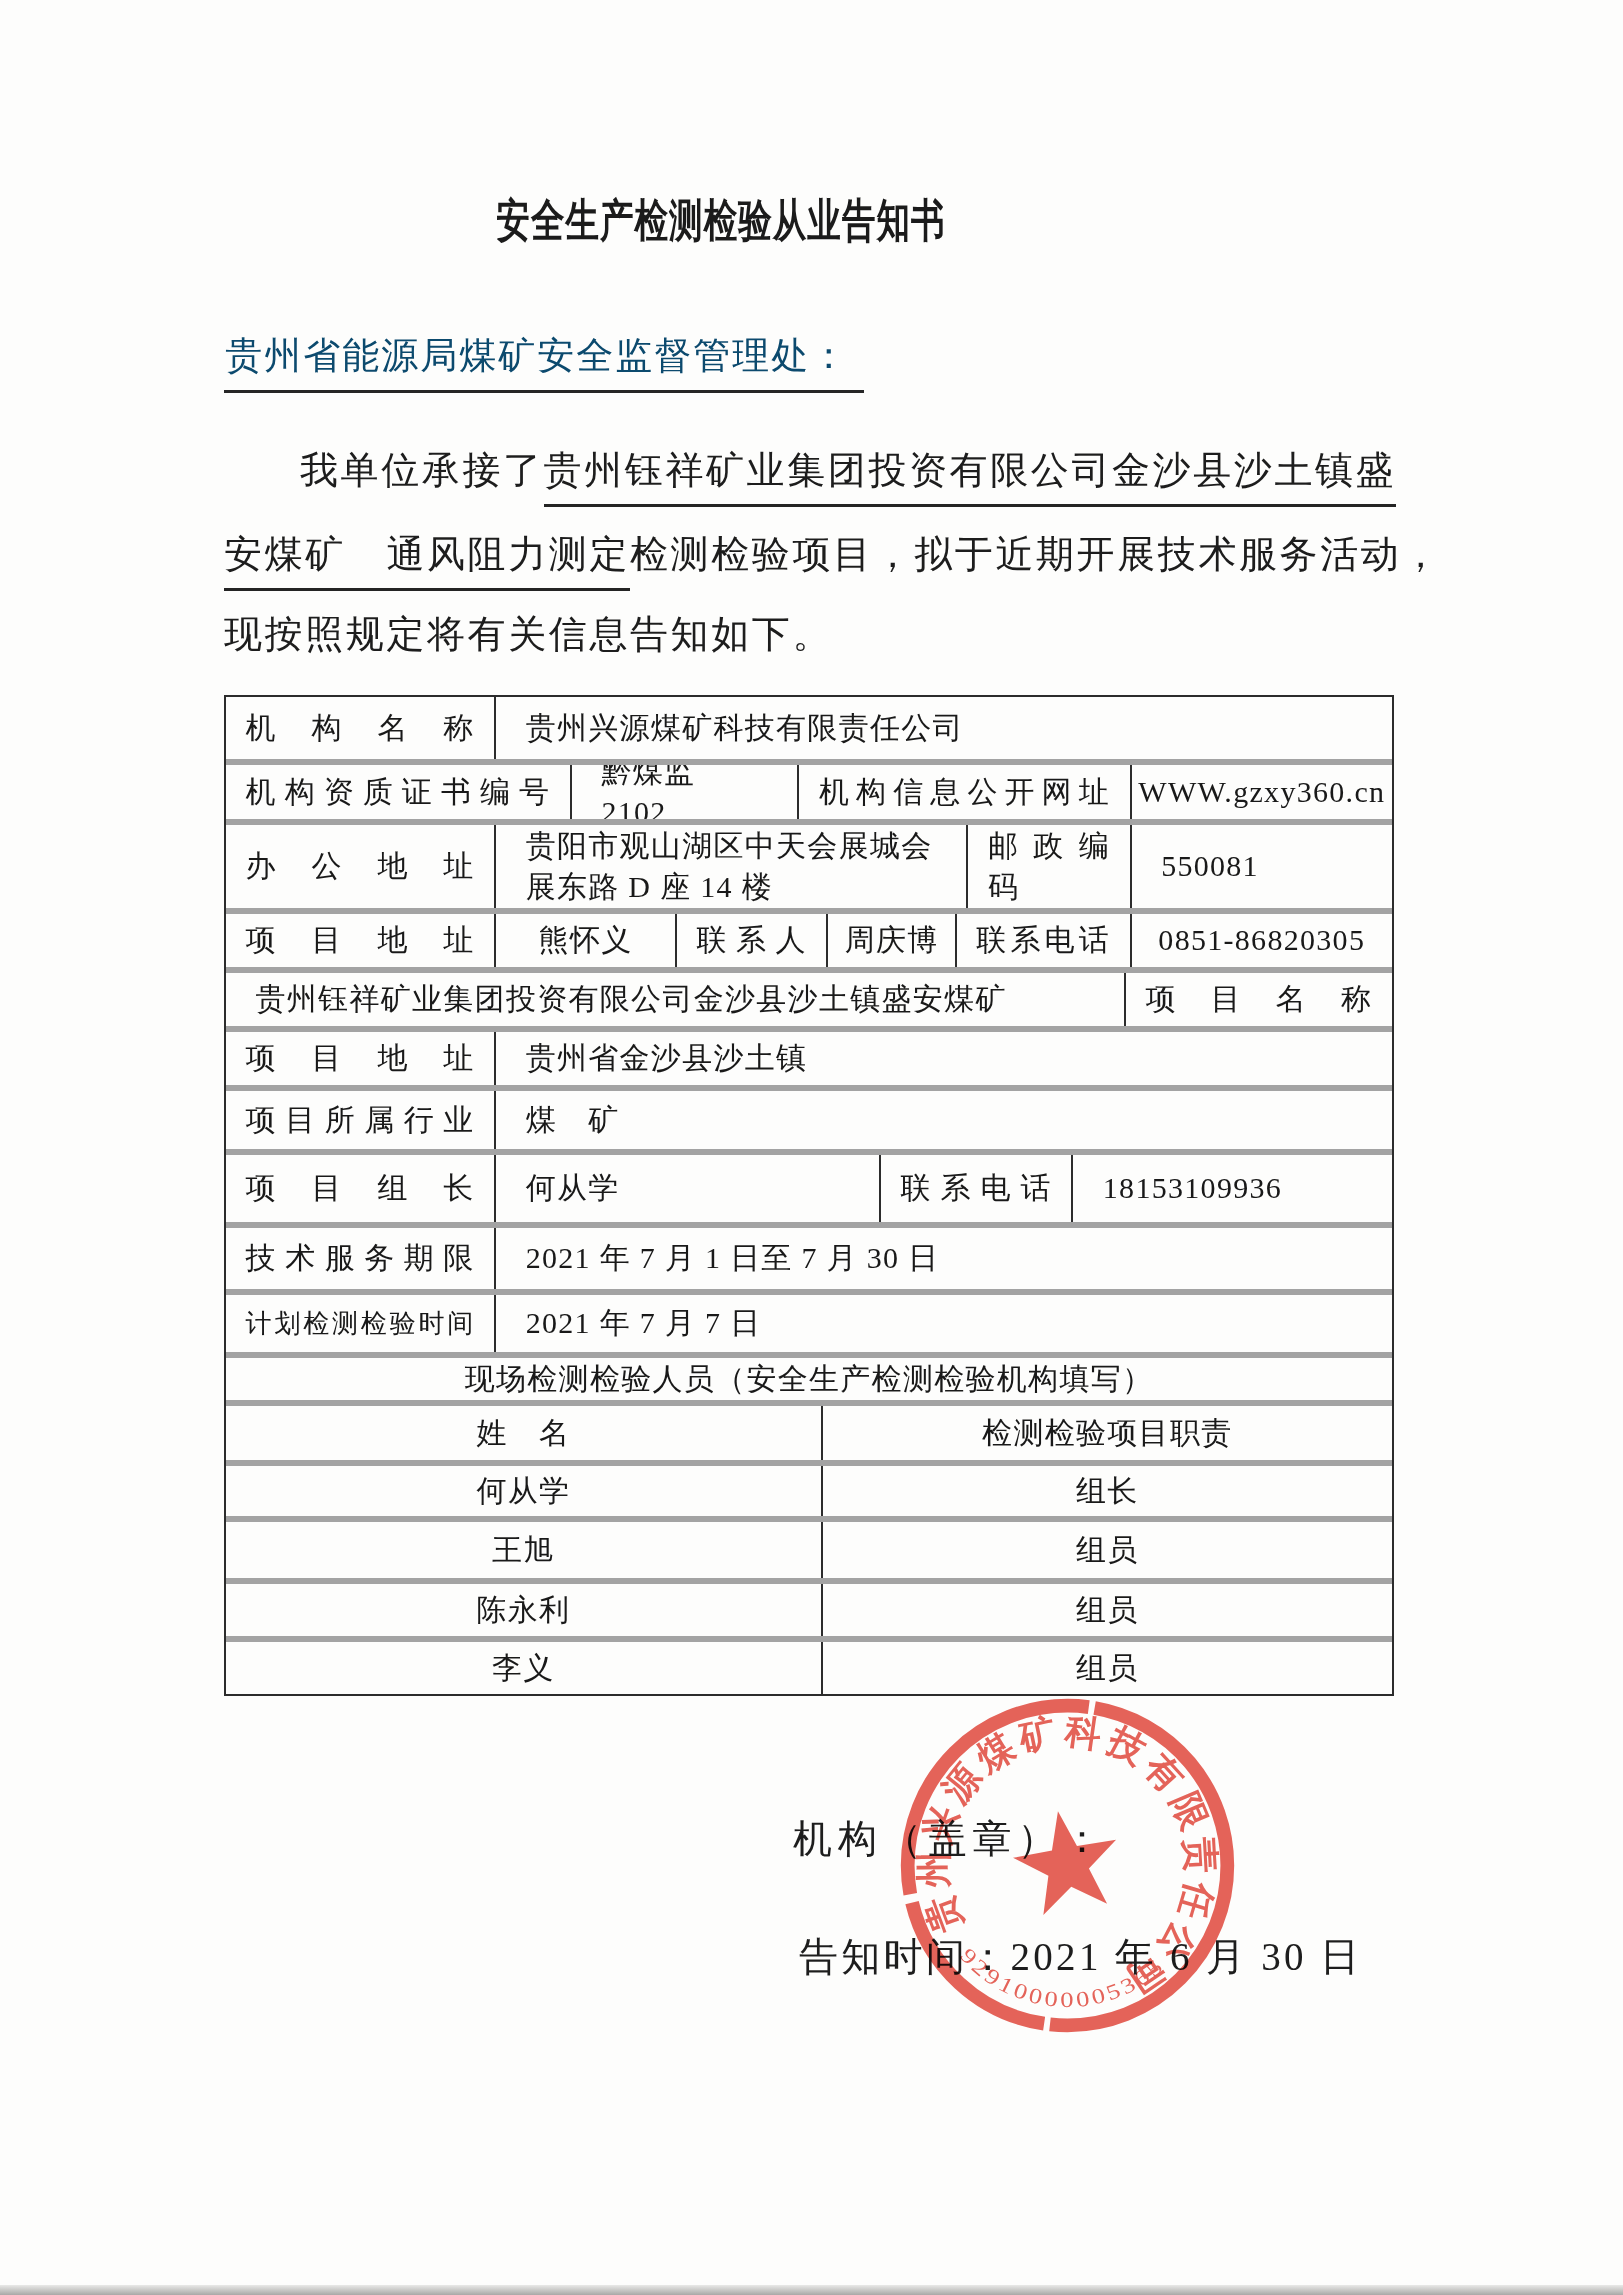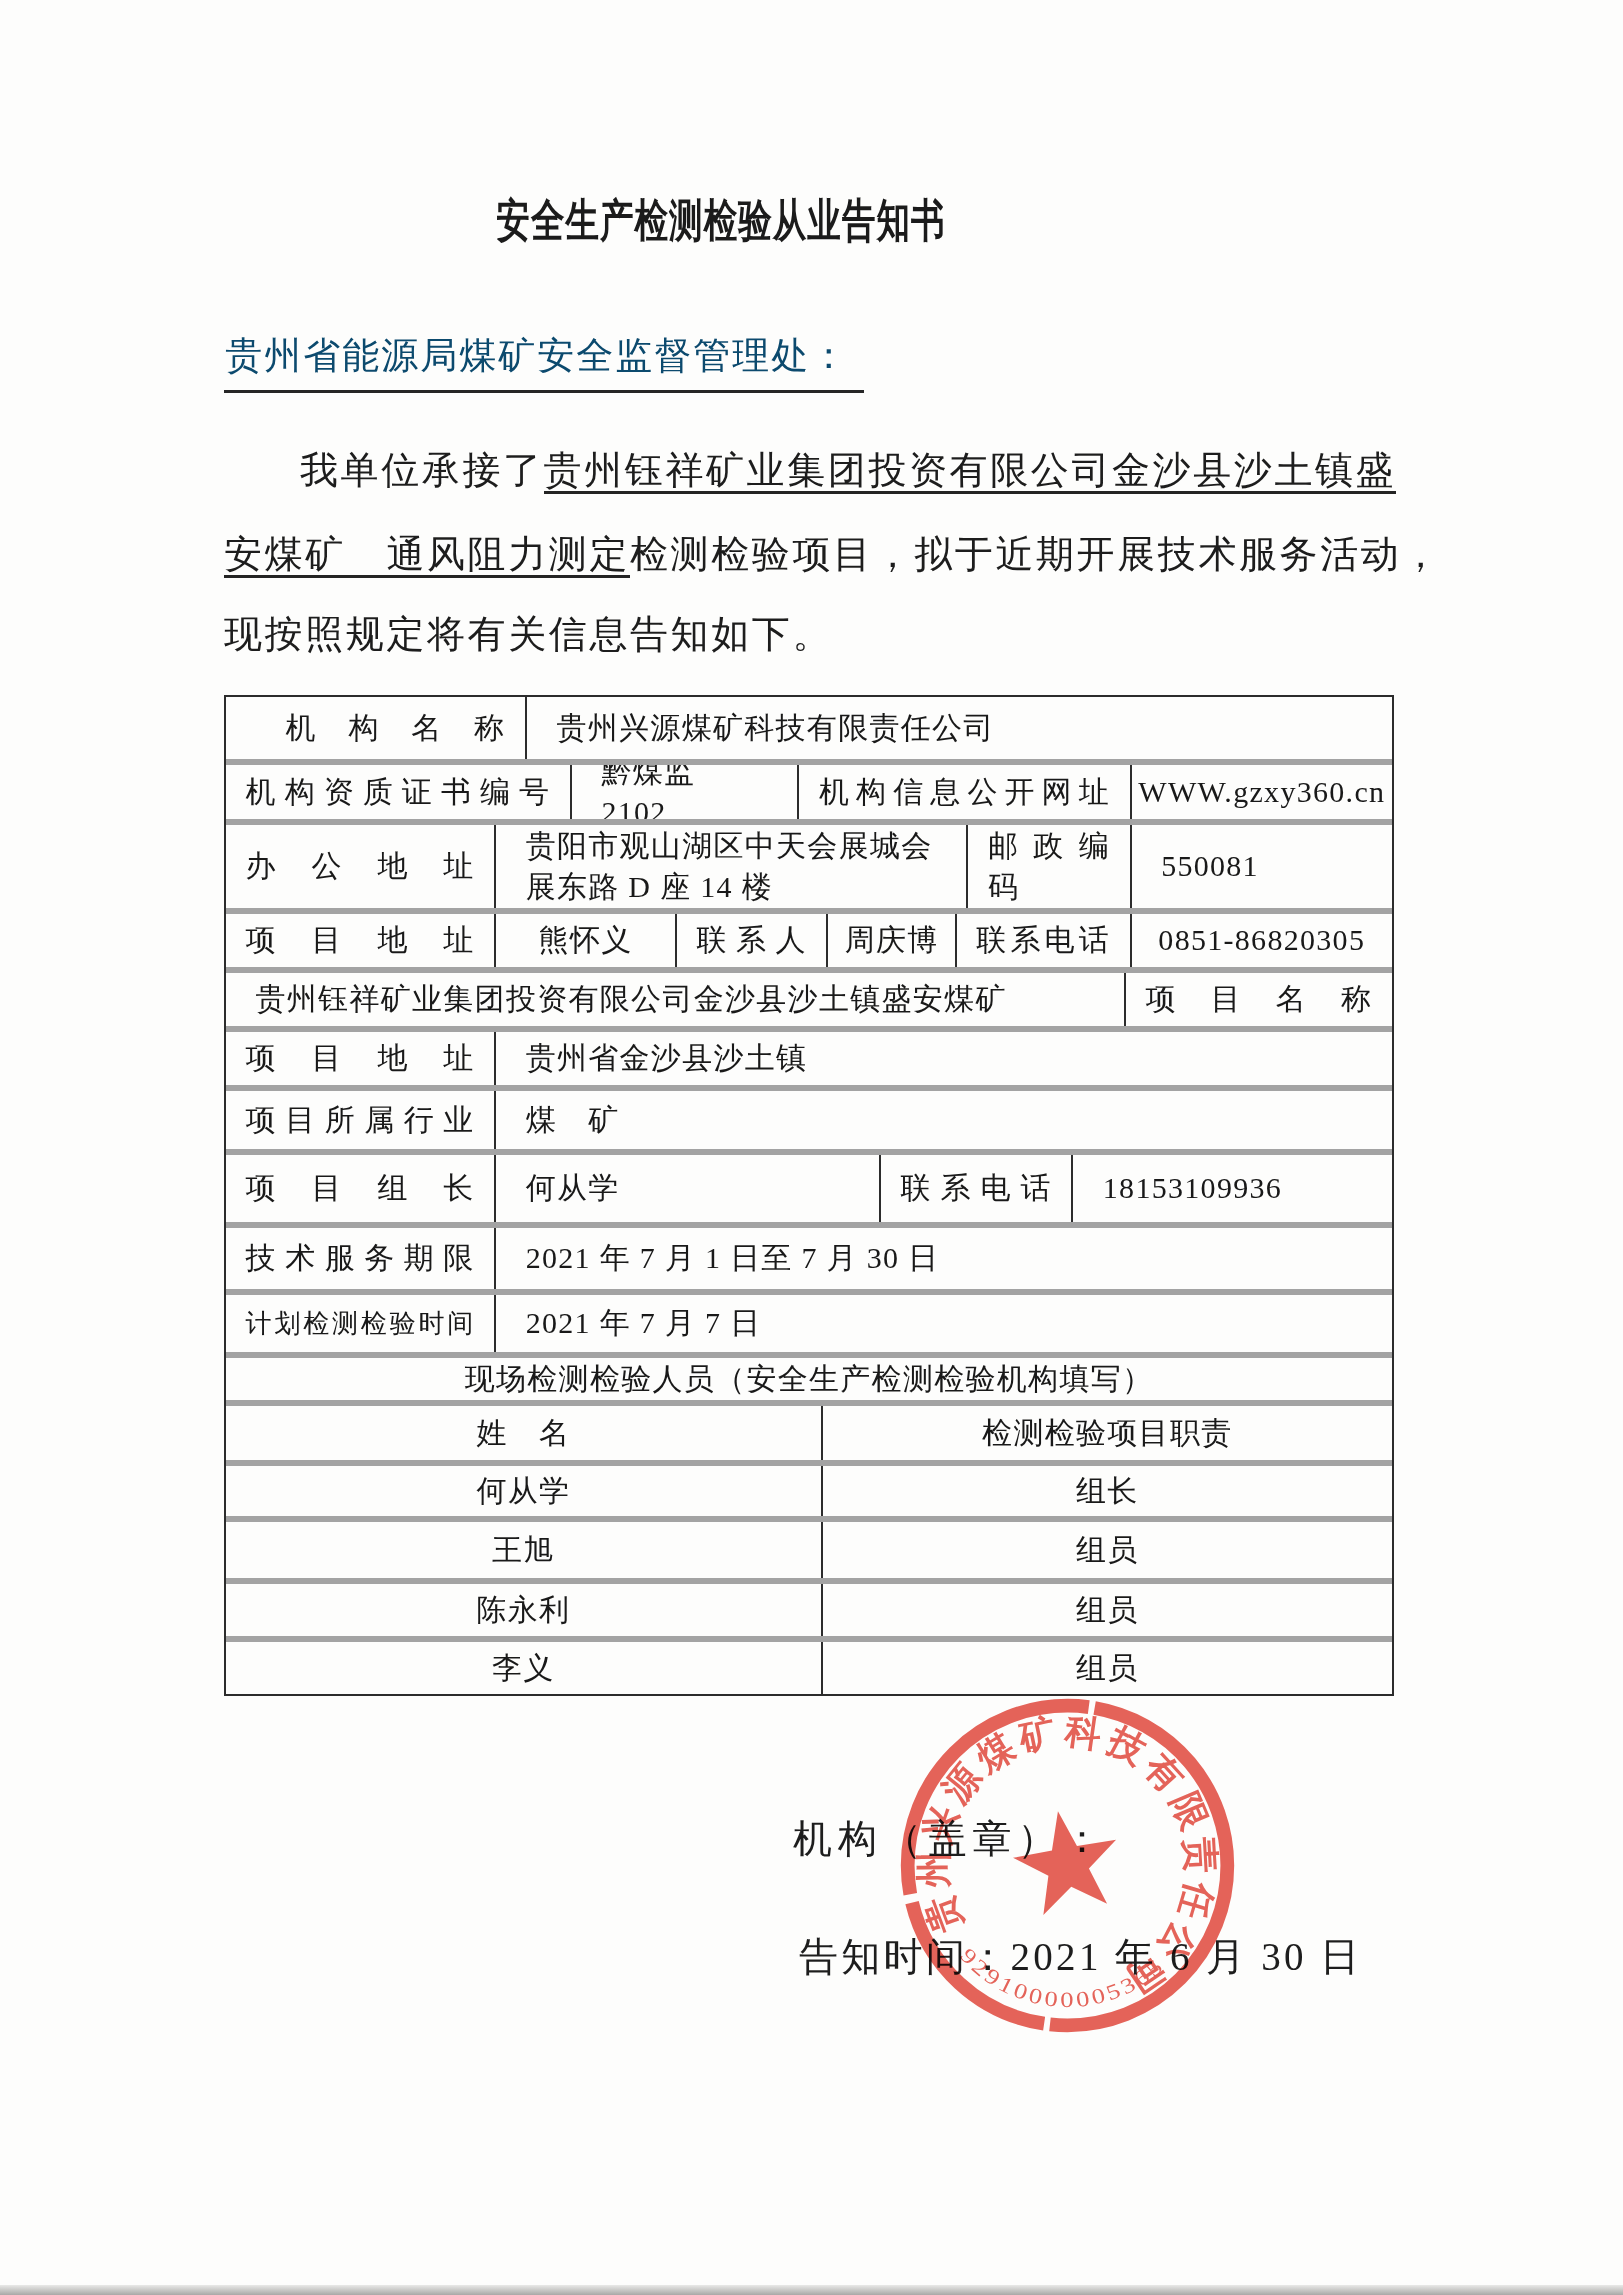--- a/index.html
+++ b/index.html
@@ -29,30 +29,30 @@
     color:#0c4a6e;
   }
   .para-line {
     position:absolute; left:224px; width:1185px;
     font-size:38px; letter-spacing:2.6px; color:#1d1d1d;
     white-space:nowrap;
   }
   .para-line.l1 { top:445px; padding-left:76px; }
   .para-line.l2 { top:529px; }
   .para-line.l3 { top:609px; }
-  .u { border-bottom:3.3px solid #242424; padding-bottom:0; }
+  .u { border-bottom:3.3px solid #242424; padding-bottom:13px; }
 
   
   .tbl {
     position:absolute; left:224px; top:695px; width:1170px;
     border:2.6px solid #2c2c2c;
     font-size:30px;
   }
   .tr { display:flex; border-top:6px solid #a3a3a3; }
-  .tr:first-child { border-top:none;margin-left:40px; }
+  .tr:first-child { border-top:none; }
   .td {
     display:grid; align-content:center;
     border-left:2px solid #2c2c2c;
     letter-spacing:1.3px; color:#191919;
     line-height:1.35;
     overflow:hidden;
   }
   .td:first-child { border-left:none; }
   .lab { text-align:justify; text-align-last:justify; padding:0 19.6px; }
   .lab.small { font-size:26px; }

